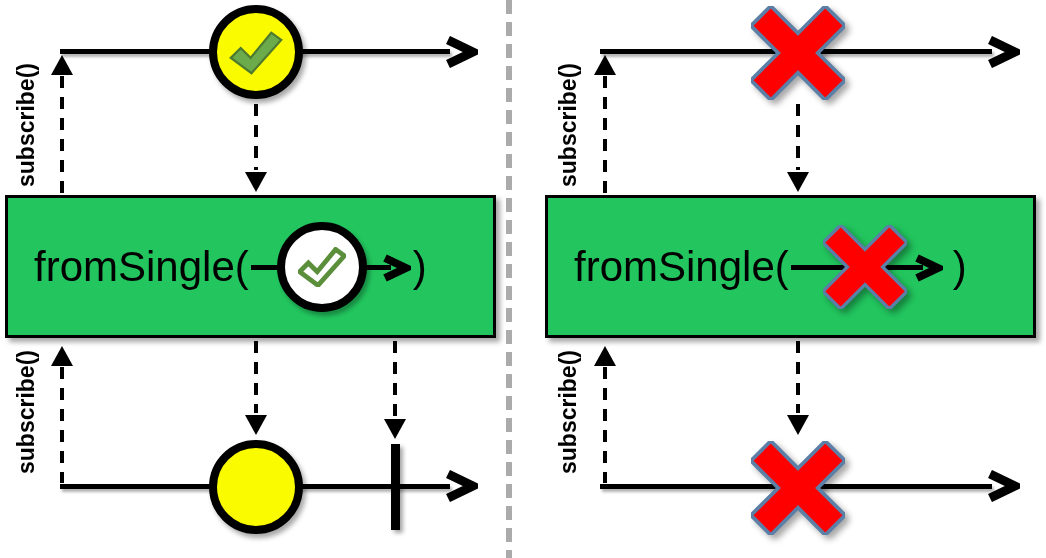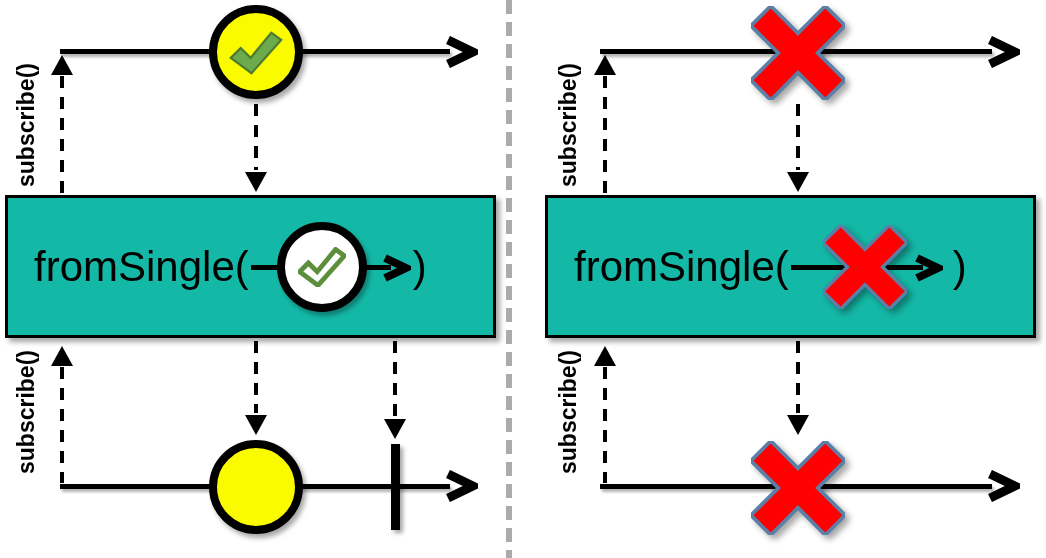--- a/index.html
+++ b/index.html
@@ -27,21 +27,21 @@
               border-left:11px solid transparent; border-right:11px solid transparent;
               border-top:20px solid #000; }
 
   
   .marble { position:absolute; width:78px; height:78px; border:8px solid #000;
             border-radius:50%; background:#fbfb00;
             box-shadow:3px 4px 5px rgba(0,0,0,0.35);
             display:flex; align-items:center; justify-content:center; }
 
   
-  .opbox { position:absolute; width:459px; height:137px; background:#14b8a6;
+  .opbox { position:absolute; width:459px; height:137px; background:#22c55e;
            border:3px solid #000; box-shadow:4px 4px 5px rgba(0,0,0,0.35);
            display:flex; align-items:center; padding-left:26px; box-sizing:content-box; }
   .optext { font-size:42px; color:#000; white-space:nowrap; }
 
   .innerwrap { position:relative; width:160px; height:92px; flex:none; }
   .innerline { position:absolute; height:5px; background:#000; }
   .minimarble { position:absolute; width:74px; height:74px; border:8px solid #000;
                 border-radius:50%; background:#fff;
                 box-shadow:3px 4px 4px rgba(0,0,0,0.3);
                 display:flex; align-items:center; justify-content:center; }

